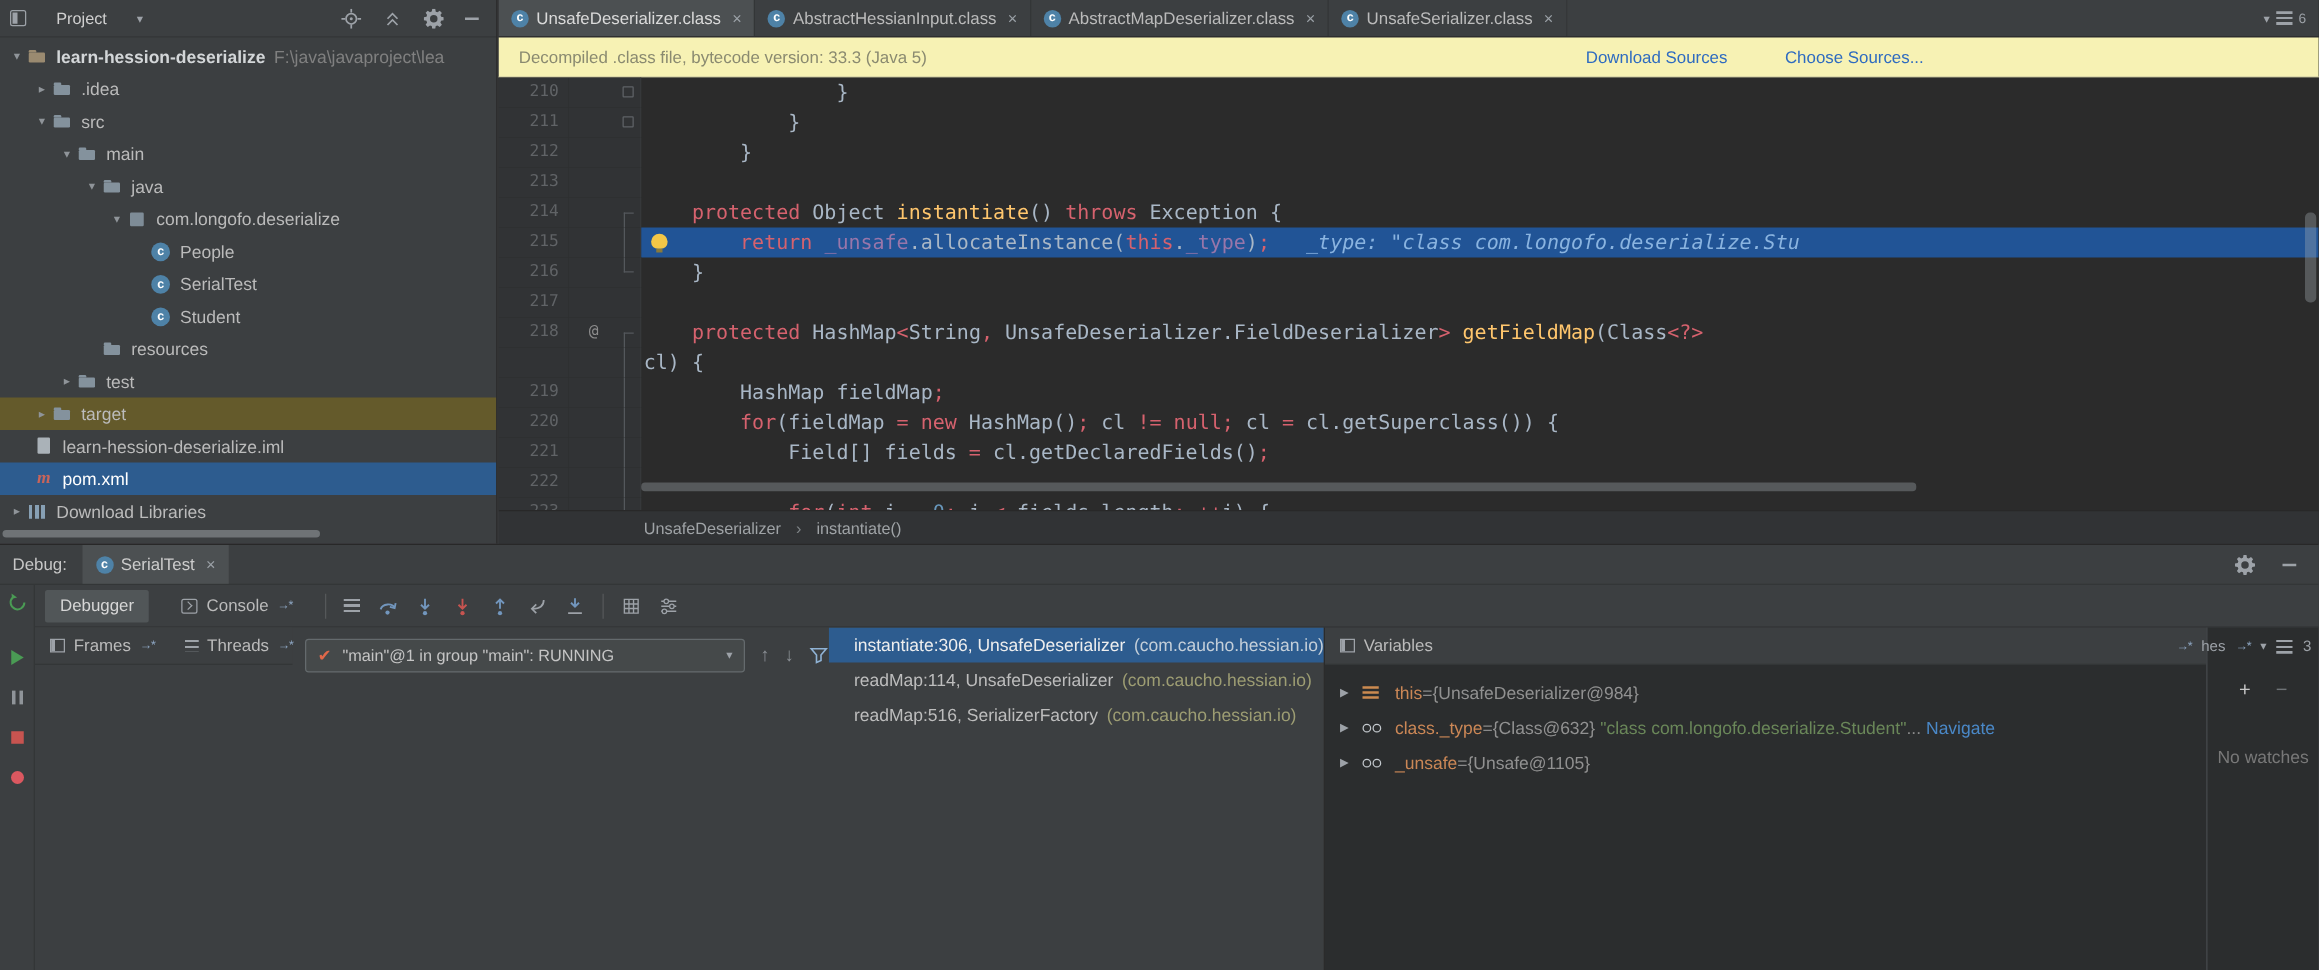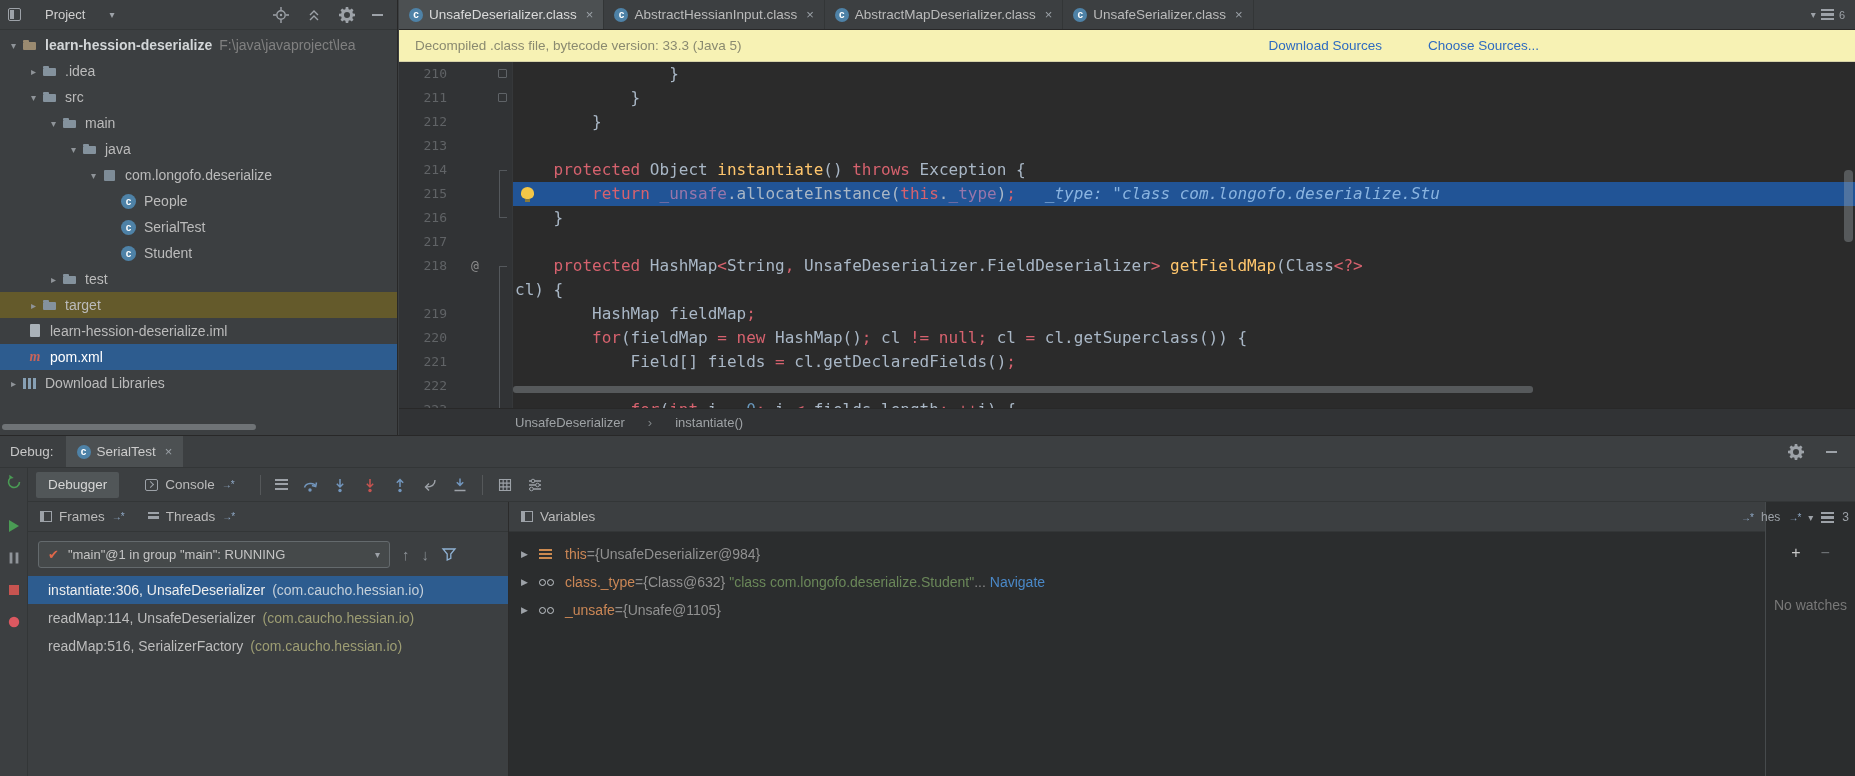--- a/index.html
+++ b/index.html
@@ -62,21 +62,21 @@
   .mk{position:absolute}
   .mk-box{right:5px;top:7px;width:9px;height:9px;border:1px solid #5f6367;border-radius:1px}
   .mk-top{right:5px;top:12px;width:8px;height:12px;border-left:1px solid #54585c;border-top:1px solid #54585c}
   .mk-mid{right:12px;top:0;width:1px;height:24px;background:#54585c}
   .mk-bot{right:5px;top:0;width:8px;height:12px;border-left:1px solid #54585c;border-bottom:1px solid #54585c}
   .anno{position:absolute;left:16px;top:0;color:#8c8c8c;font-size:13px;font-family:"DejaVu Sans Mono",monospace}
   .bulb{position:absolute;left:8px;top:5px;width:13px;height:12px;border-radius:50% 50% 40% 40%;background:#f3c647;z-index:2}
   .bulb::after{content:"";position:absolute;left:4px;bottom:-3px;width:5px;height:3px;background:#8a7a3a}
   .vscroll{position:absolute;right:2px;top:108px;width:9px;height:72px;border-radius:4px;background:rgba(166,174,181,.35)}
   .hscroll{position:absolute;left:114px;top:324px;width:1020px;height:7px;border-radius:3px;background:rgba(166,174,181,.35)}
-  .crumbs{height:27px;background:#313335;border-top:1px solid #282828;display:flex;align-items:center;gap:23px;padding-left:116px;color:#9fa3a6;font-size:13px}
+  .crumbs{height:27px;background:#313335;border-top:1px solid #282828;display:flex;align-items:center;gap:12px;padding-left:116px;color:#9fa3a6;font-size:13px}
   .crumb-sep{color:#7f8487}
 
   
   #debug{position:absolute;left:0;top:435px;width:1855px;height:341px;background:#3c3f41;border-top:1px solid #282828;overflow:hidden}
   .dhead{height:32px;display:flex;align-items:center;border-bottom:1px solid #333637;padding-left:10px}
   .dlabel{color:#c7c7c7;font-size:13.5px}
   .dtab{display:flex;align-items:center;gap:6px;background:#4c5052;height:100%;padding:0 11px;margin-left:12px;font-size:13.5px;color:#cccccc}
   .dtab .tico-class{width:14px;height:14px;flex:0 0 14px;margin-right:0}
   .dhead-right{margin-left:auto;display:flex;align-items:center;gap:22px;padding-right:18px}
   .dbody{position:absolute;top:32px;left:0;right:0;bottom:0;display:flex}
@@ -89,21 +89,21 @@
   .dbtab.active{background:#515658;color:#d6d6d6}
   .console-ico{width:13px;height:12px;border:1px solid #9da2a8;border-radius:2px;position:relative;display:inline-block}
   .console-ico::after{content:"";position:absolute;left:2px;top:2px;width:4px;height:4px;border-left:1px solid #9da2a8;border-bottom:1px solid #9da2a8;transform:rotate(-135deg)}
   .mini{font-size:10px;color:#8fa8c5;letter-spacing:-1px}
   .vsep{width:1px;height:20px;background:#55585a}
   .dcontent{flex:1;display:flex;min-height:0;position:relative}
   .pane-head{height:30px;display:flex;align-items:center;gap:24px;padding-left:12px;border-bottom:1px solid #333637;background:#3c3f41;font-size:13.5px;color:#bbbbbb;flex:0 0 30px}
   .pane-tab{display:flex;align-items:center;gap:7px}
   .panel-ico{width:12px;height:11px;border:1px solid #9da2a8;position:relative;display:inline-block}
   .panel-ico::before{content:"";position:absolute;left:0;top:0;width:3px;height:9px;background:#9da2a8}
-  .frames-pane{flex:0 0 481px;display:flex;flex-direction:column;border-right:1px solid #2b2b2b;background:#3c3f41}
+  .frames-pane{flex:0 0 481px;display:flex;border-right:1px solid #2b2b2b;background:#3c3f41}
   .thread-row{height:44px;display:flex;align-items:center;padding-left:10px;gap:12px}
   .thread-combo{width:352px;height:27px;background:#45494a;border:1px solid #646a6d;border-radius:3px;display:flex;align-items:center;padding:0 9px;gap:9px;font-size:13px;color:#c5c5c5;white-space:nowrap;overflow:hidden}
   .combo-check{color:#e0684a;font-size:13px}
   .combo-arrow{margin-left:auto;color:#9da2a8;font-size:10px}
   .nav-glyph{color:#8a8f94;font-size:15px}
   .frames-list{flex:1;overflow:hidden}
   .frame-row{height:28px;display:flex;align-items:center;padding-left:20px;font-size:14px;color:#bdbdbd;white-space:nowrap;overflow:hidden}
   .frame-row.selected{background:#2d5c8f;color:#eeeeee}
   .frame-pkg{color:#9d9d73;margin-left:7px}
   .frame-row.selected .frame-pkg{color:#c4cfd9}
@@ -195,20 +195,25 @@
         <div class="tree-row" style="padding-left: 106px;">
           <span class="tree-arrow"></span>
           <span class="tico tico-class">c</span>
           <span class="tree-label">SerialTest</span>
         </div>
         <div class="tree-row" style="padding-left: 106px;">
           <span class="tree-arrow"></span>
           <span class="tico tico-class">c</span>
           <span class="tree-label">Student</span>
         </div>
+        <div class="tree-row" style="padding-left: 66px;">
+          <span class="tree-arrow"></span>
+          <span class="tico tico-folder"></span>
+          <span class="tree-label">resources</span>
+        </div>
         <div class="tree-row" style="padding-left: 46px;">
           <span class="tree-arrow">▸</span>
           <span class="tico tico-folder"></span>
           <span class="tree-label">test</span>
         </div>
         <div class="tree-row hl-olive" style="padding-left: 26px;">
           <span class="tree-arrow">▸</span>
           <span class="tico tico-folder"></span>
           <span class="tree-label">target</span>
         </div>

